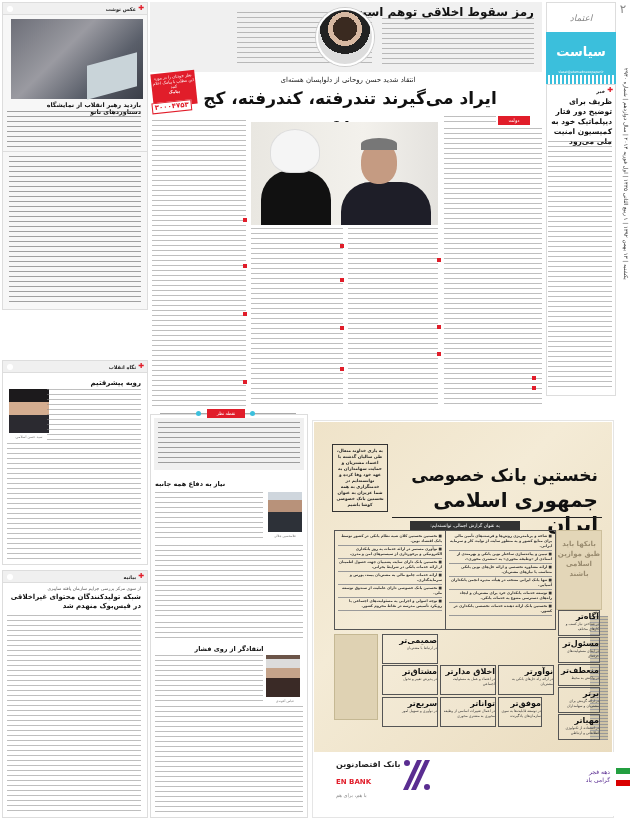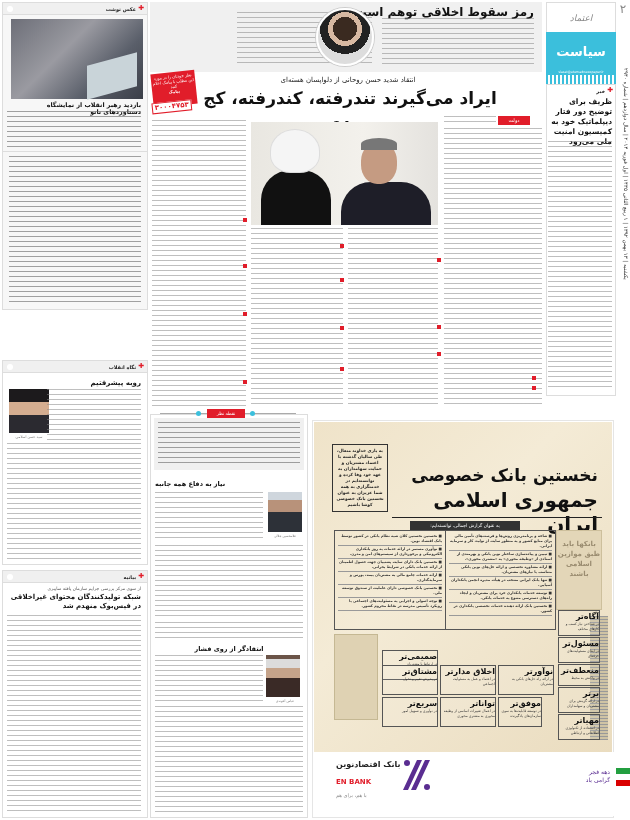--- a/index.html
+++ b/index.html
@@ -283,21 +283,21 @@
         <div class="item">■ نوآوری مستمر در ارائه خدمات به روز بانکداری الکترونیکی و برخورداری از سیستم‌های امن و مدرن.</div>
         <div class="item">■ نخستین بانک دارای سایت پشتیبان جهت حصول اطمینان از ارائه خدمات بانکی در شرایط بحرانی.</div>
         <div class="item">■ ارائه خدمات جامع مالی به مشتریان بیمه، بورس و سرمایه‌گذاری.</div>
         <div class="item">■ نخستین بانک خصوصی دارای عاملیت از صندوق توسعه ملی.</div>
         <div class="item">■ توجه اصولی و اجرایی به مسئولیت‌های اجتماعی با رویکرد تأسیس مدرسه در نقاط محروم کشور.</div>
       </div>
     </div>
     <div class="old-box2"></div>
     <div class="scrap"></div>
 
-    <div class="feat" style="top:228px; left:72px; width:56px; height:30px;">
+    <div class="feat" style="top:212px; left:72px; width:56px; height:30px;">
         <div class="fh">صمیمی‌تر</div>
         <div class="fs">در ارتباط با مشتریان</div>
       </div>
     <div class="feat" style="top:243px; left:72px; width:56px; height:30px;">
         <div class="fh">مشتاق‌تر</div>
         <div class="fs">در پذیرش تغییر و تحول</div>
       </div>
     <div class="feat" style="top:243px; left:130px; width:56px; height:30px;">
         <div class="fh">اخلاق مدارتر</div>
         <div class="fs">در اعتماد و عمل به مسئولیت اجتماعی</div>

